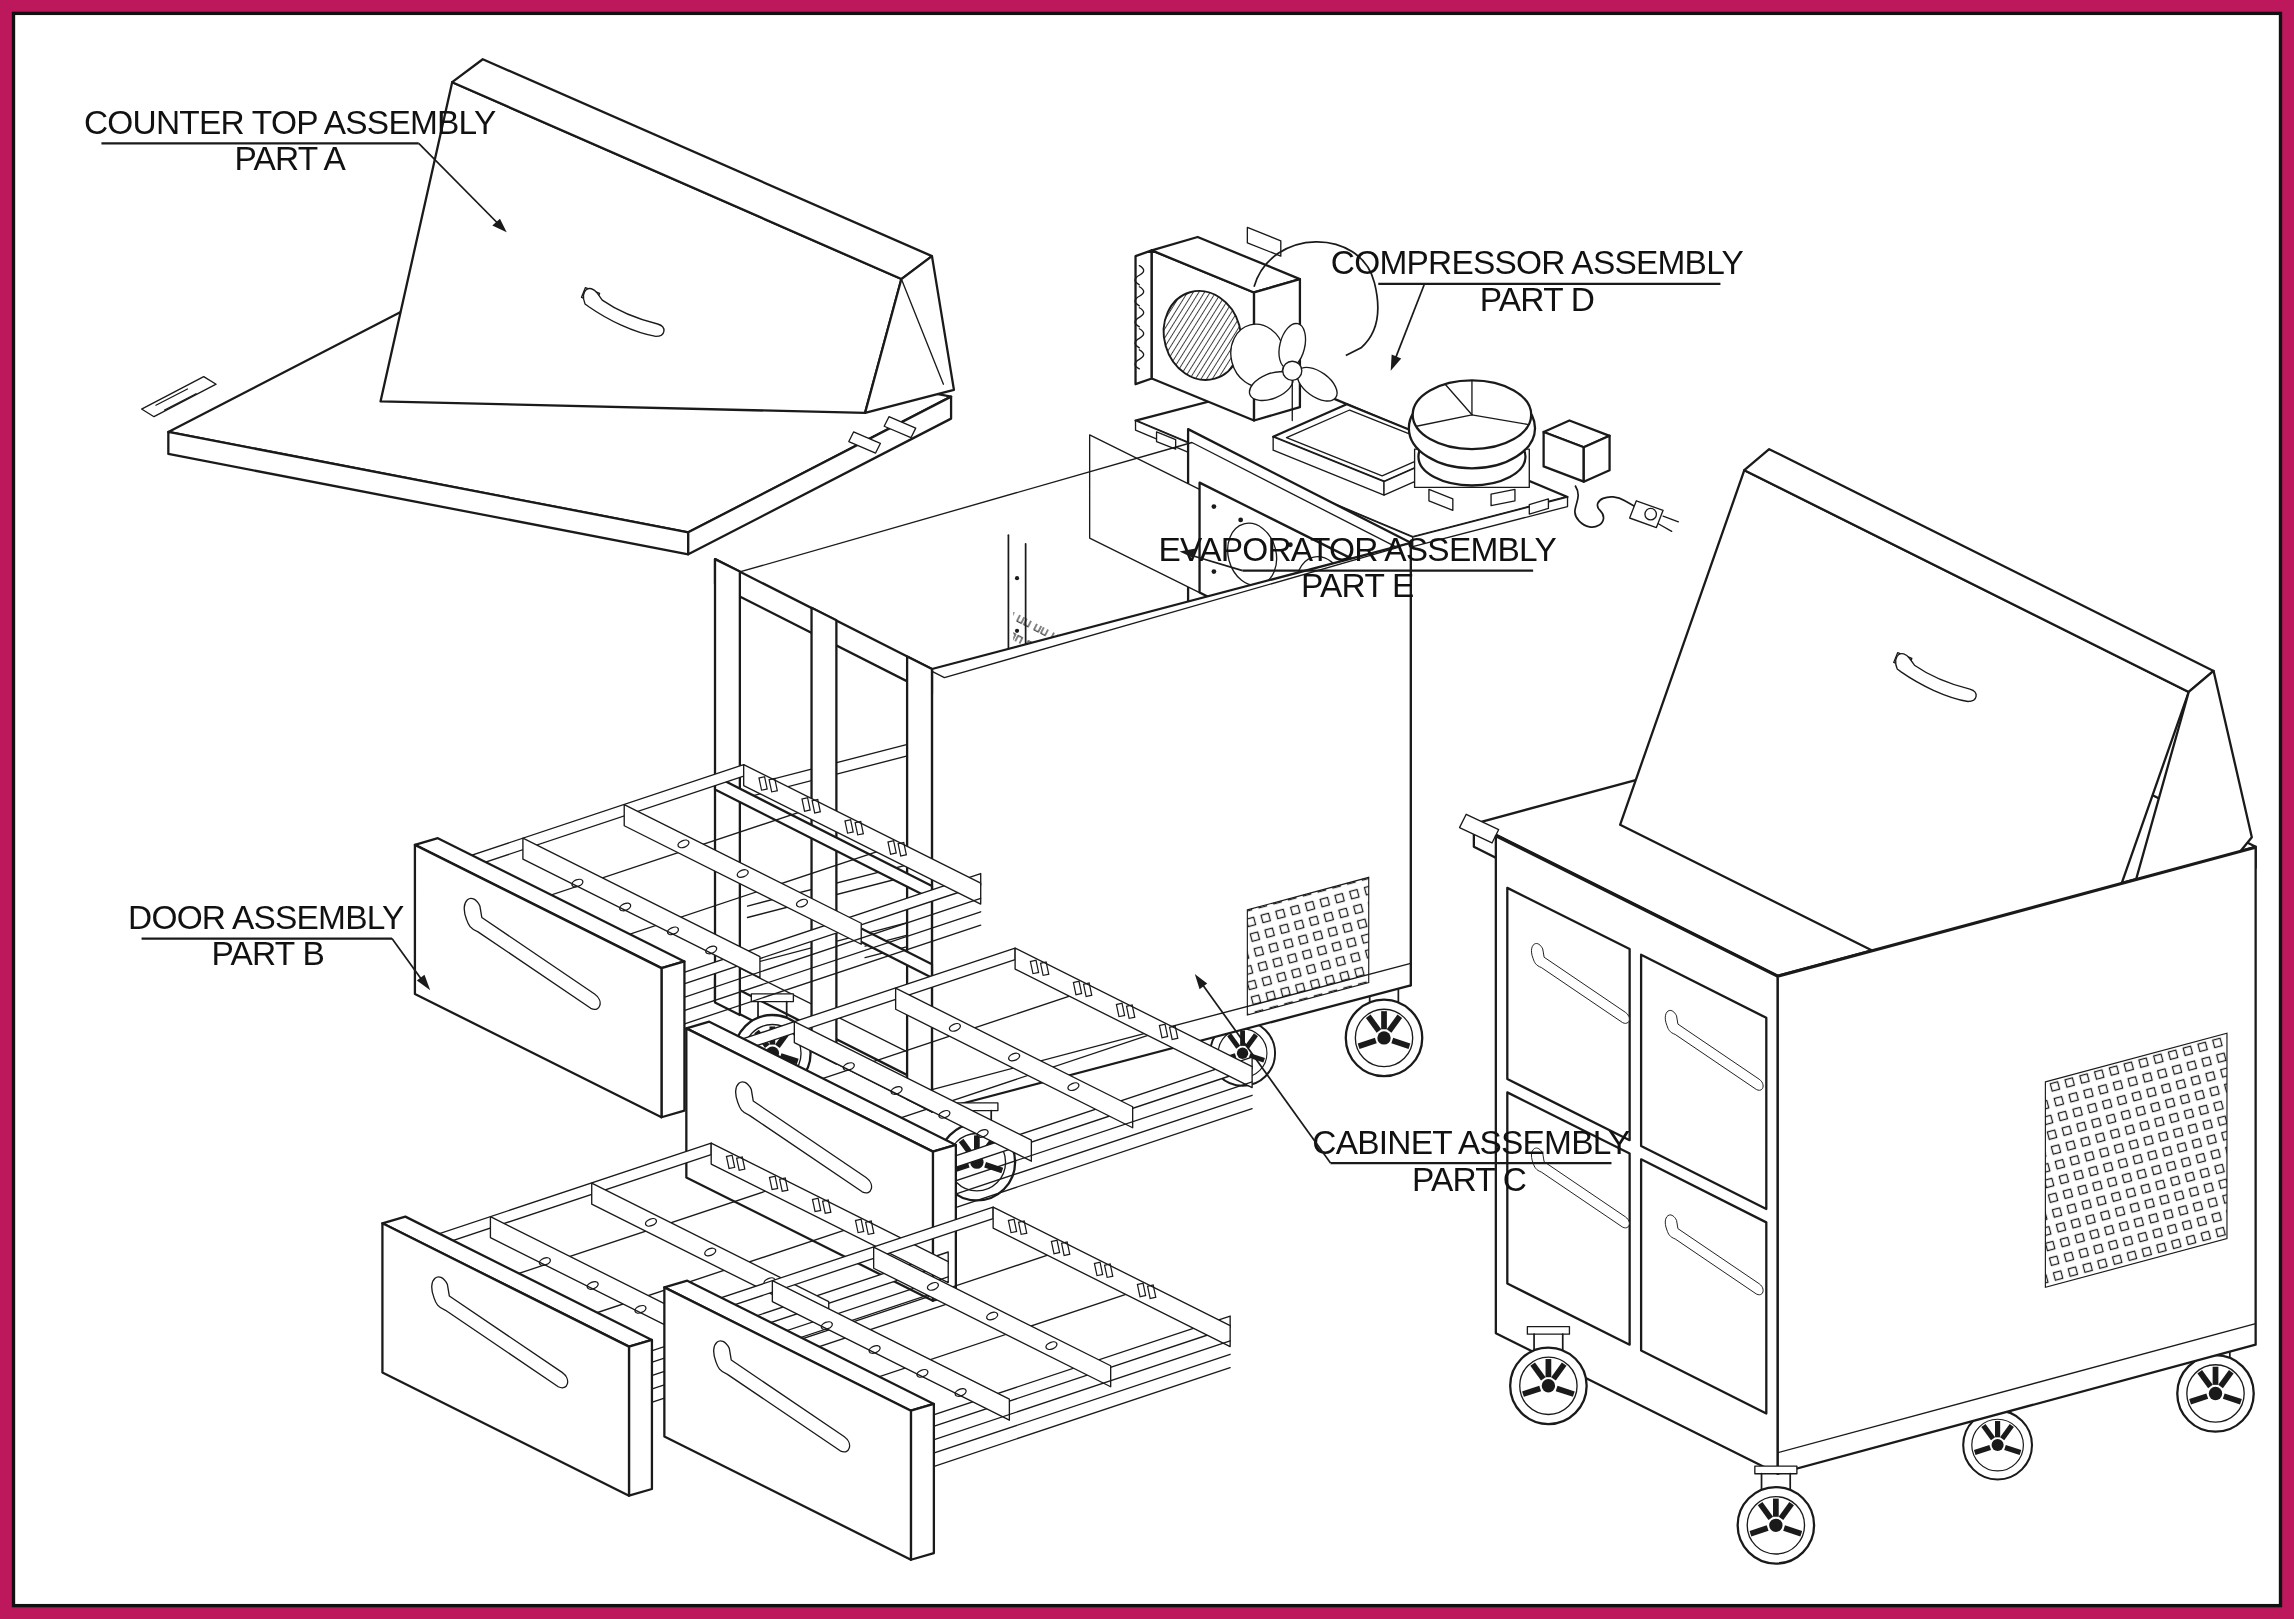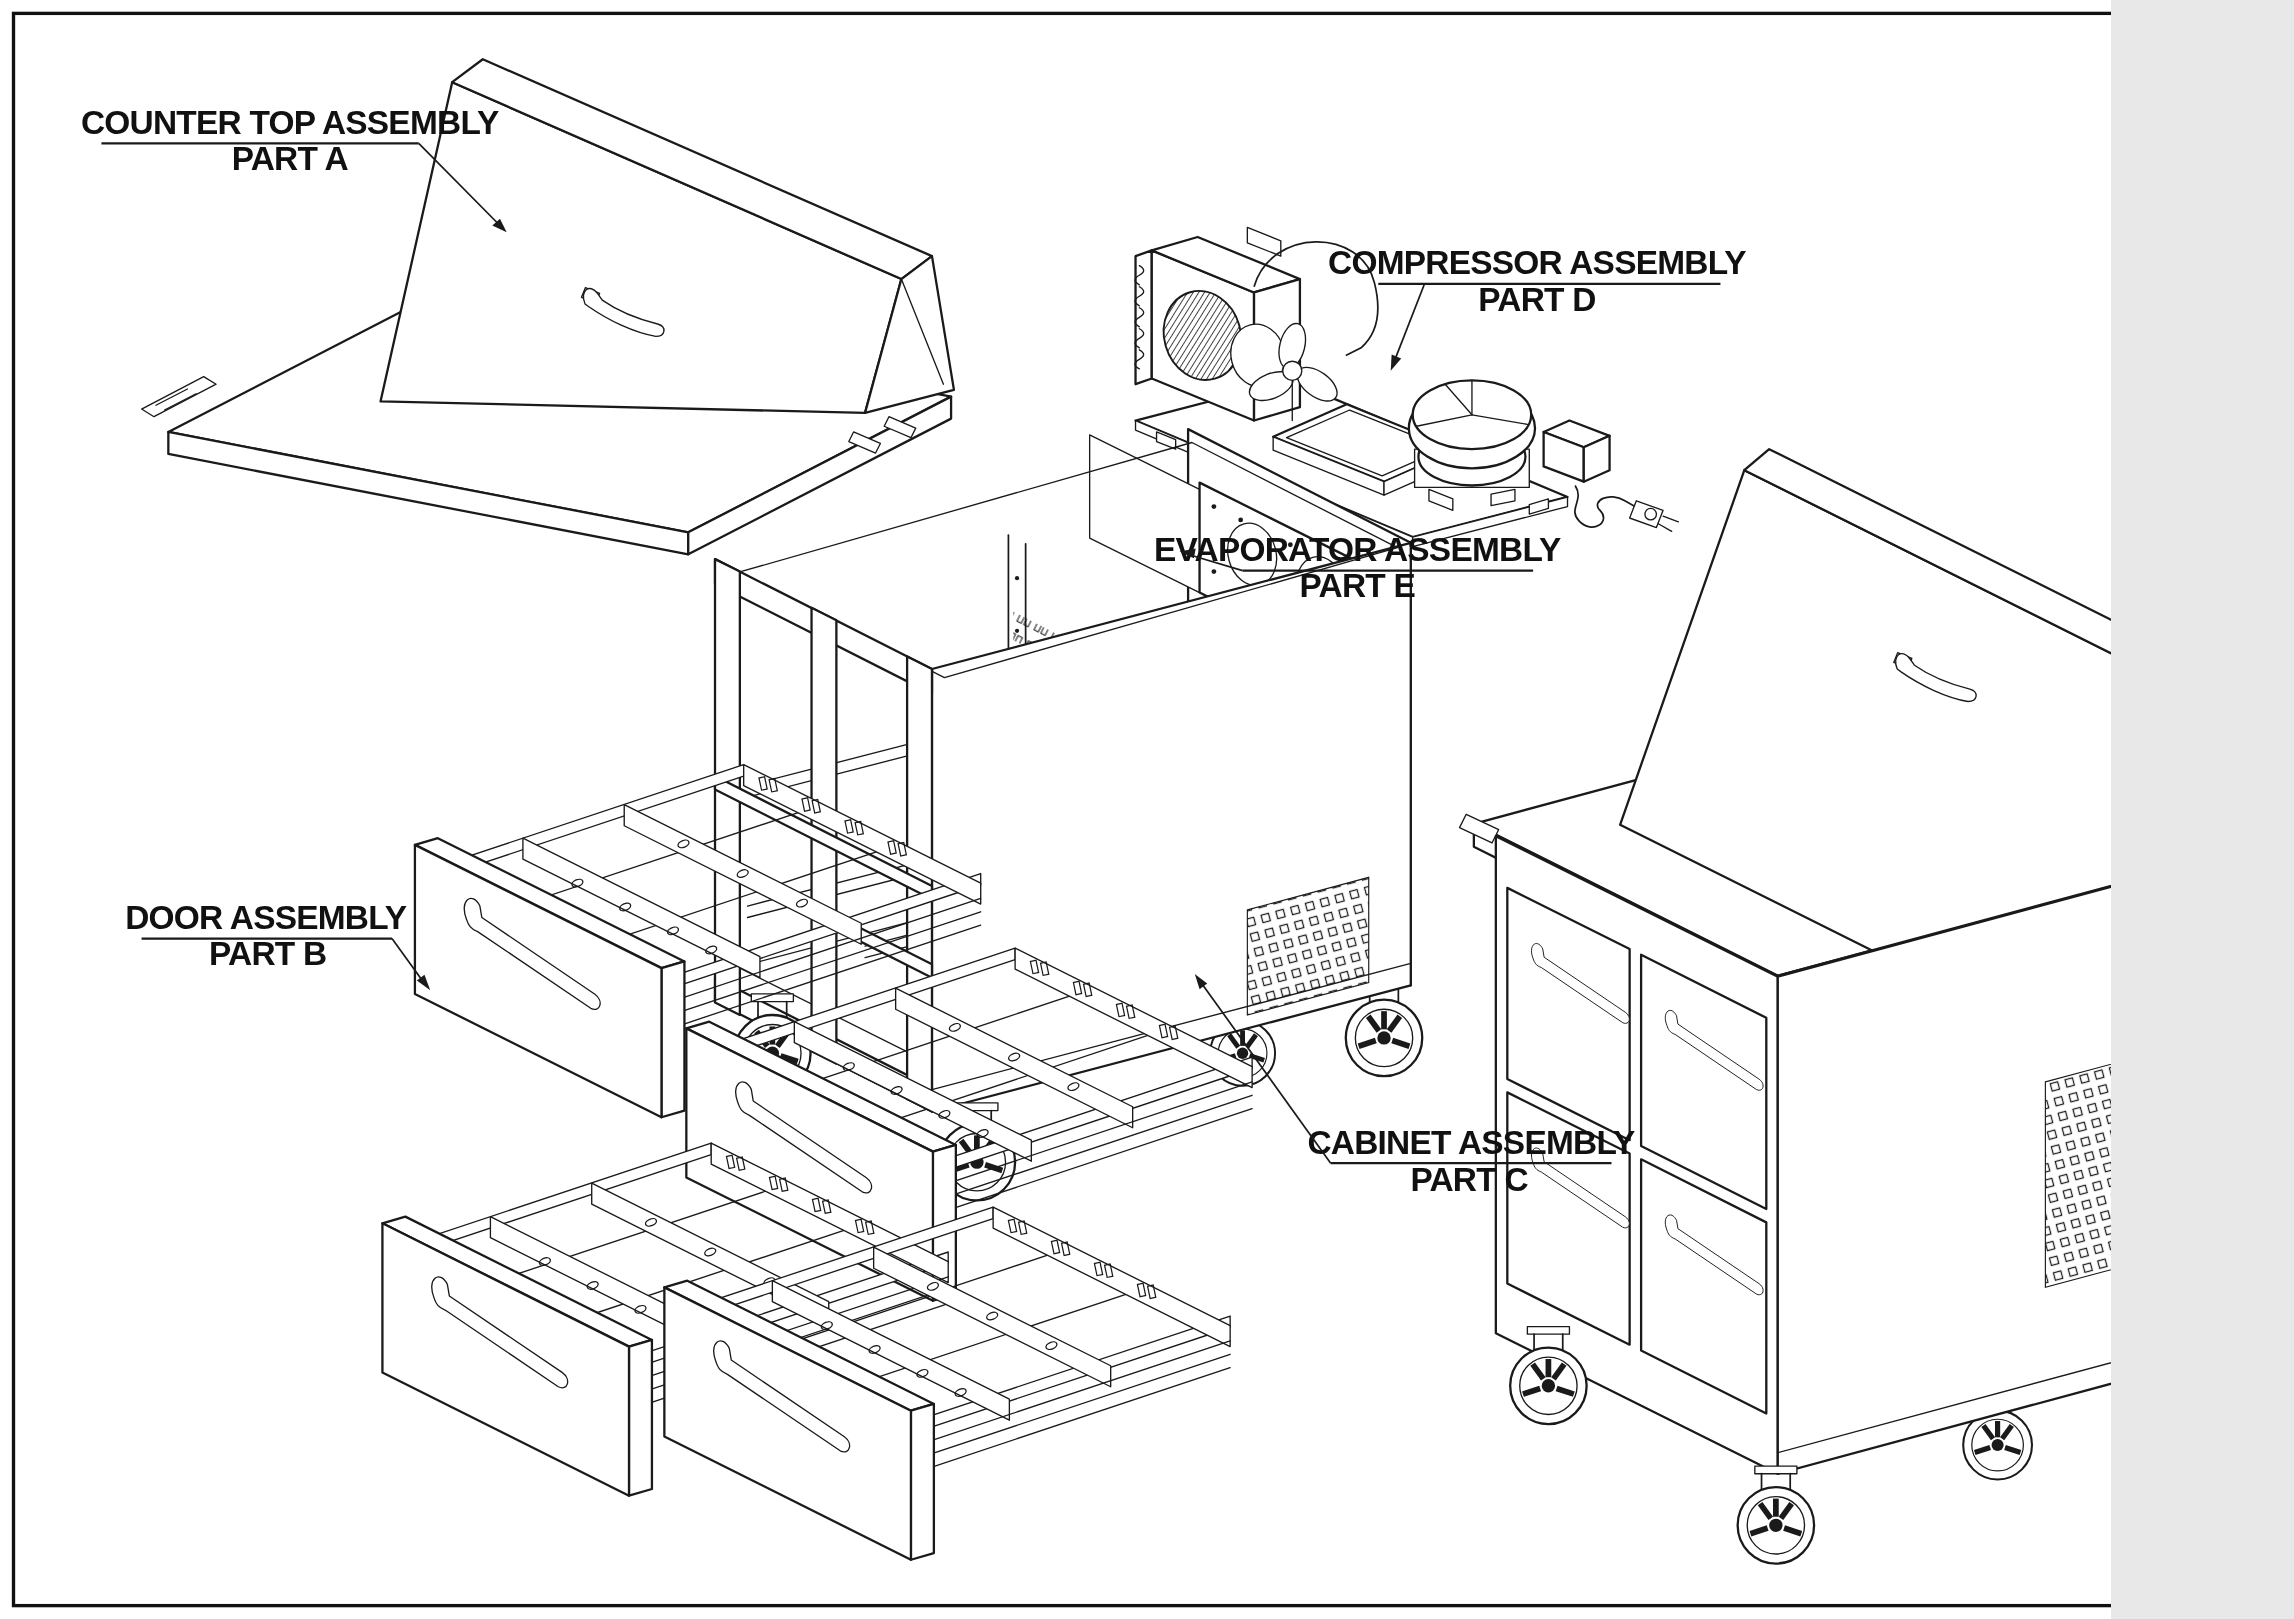--- a/index.html
+++ b/index.html
@@ -1,16 +1,16 @@
 <!DOCTYPE html>
 <html><head>
 <meta charset="utf-8">
 <style>
   html,body{margin:0;padding:0;background:#e8e8e8;}
-  .canvas{width:2111px;height:1619px;background:#ffffff;position:relative;overflow:hidden;font-weight:bold;}
+  .canvas{width:2294px;height:1619px;background:#be185d;position:relative;overflow:hidden;}
   svg{display:block;}
   .ln{stroke:#1a1a1a;fill:none;stroke-width:2.2;stroke-linejoin:round;stroke-linecap:round;}
   .fw{fill:#ffffff;stroke:#1a1a1a;stroke-width:2.4;stroke-linejoin:round;}
   .thin{stroke-width:1.4;}
   .mid{stroke-width:1.8;}
   .lbl{font-family:"Liberation Sans","DejaVu Sans",sans-serif;font-size:35px;letter-spacing:-0.8px;
        fill:#111111;text-anchor:middle;}
   .arrow{fill:#1a1a1a;stroke:none;}
   .ul{stroke:#1a1a1a;stroke-width:2.4;}
   .leader{stroke:#1a1a1a;stroke-width:1.8;fill:none;}

